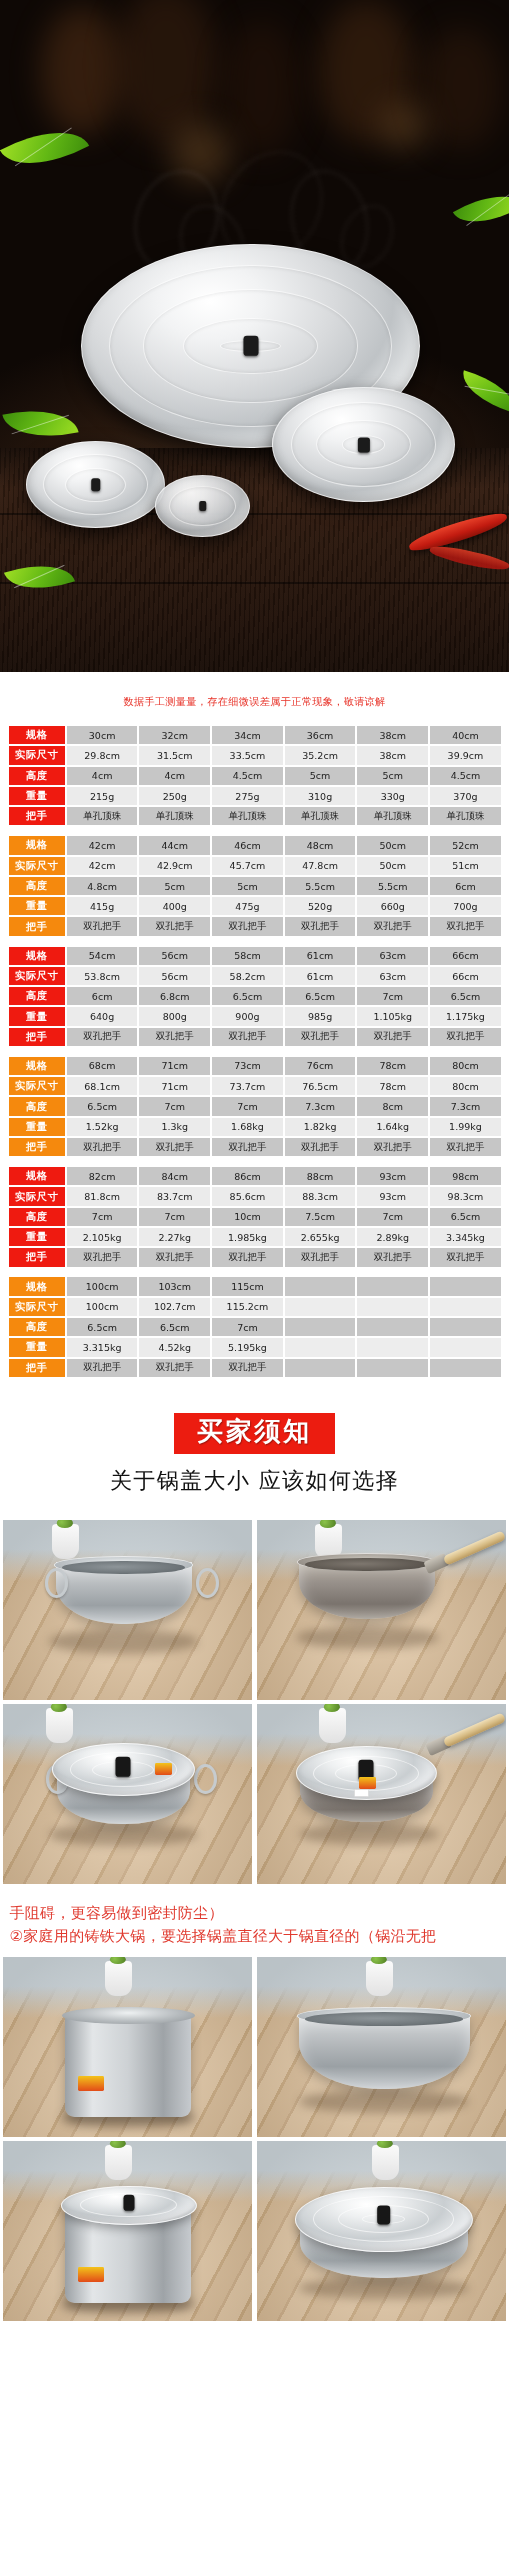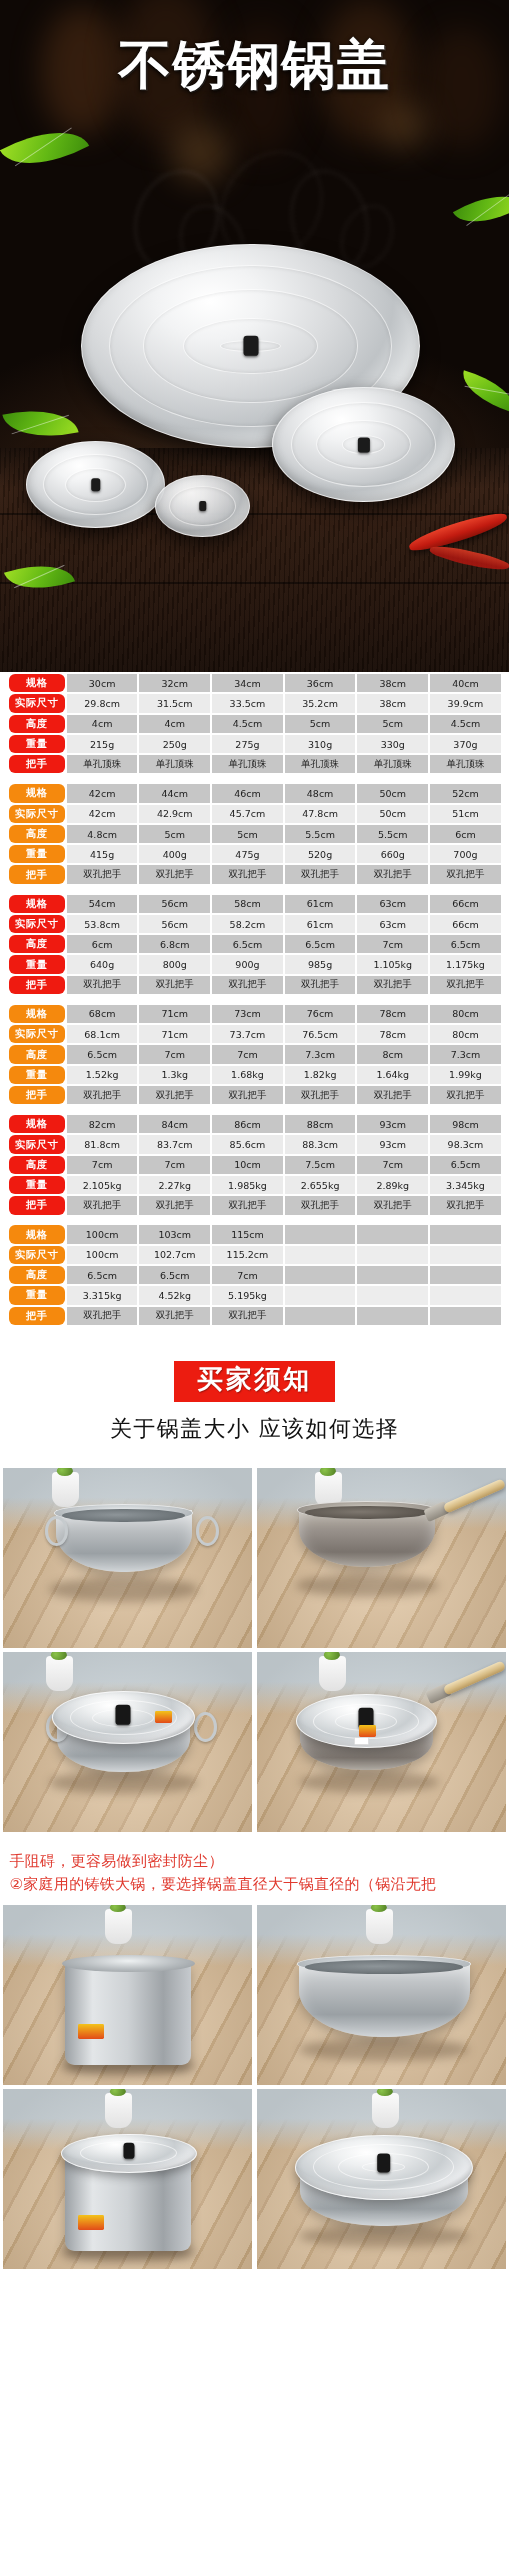--- a/index.html
+++ b/index.html
@@ -109,21 +109,21 @@
 
   
   .spec-section { padding: 0 6.8px 4.1px; background: #fff; }
   .spec-note {
     text-align: center; color: #e8342a; font-size: 10.2px; letter-spacing: 0.3px;
     padding: 23px 0 15px; font-family: "DejaVu Serif", "Liberation Serif", serif;
   }
   .spec-table { width: 496px; margin: 0 auto 6.8px; border-collapse: separate; border-spacing: 2px; table-layout: fixed; }
   .spec-table td { height: 18.3px; text-align: center; font-size: 9.5px; color: #1d1d1d;
                    font-family: "DejaVu Sans", "Liberation Sans", sans-serif; white-space: nowrap; }
-  .spec-table td.hd { width: 56px; color: #fff; font-weight: 700; font-size: 10.2px; letter-spacing: 0.7px; border-radius: 6px; }
+  .spec-table td.hd { width: 56px; color: #fff; font-weight: 700; font-size: 10.2px; letter-spacing: 0.7px; }
   .hd.red    { background: #ef1a10; }
   .hd.orange { background: #f5890d; }
   .cell-dark  { background: #c6c6c6; }
   .cell-light { background: #ebebeb; }
   .cell-empty-dark  { background: #c6c6c6; }
   .cell-empty-light { background: #ededed; }
 
   
   .notice { padding: 23px 0 0; text-align: center; background:#fff; }
   .notice-badge {
@@ -223,21 +223,20 @@
   <section class="hero">
     <div class="bokeh b1"></div>
     <div class="bokeh b2"></div>
     <div class="bokeh b3"></div>
     <div class="bokeh b4"></div>
     <div class="bokeh b5"></div>
     <div class="bokeh b6"></div>
     <div class="bokeh b7"></div>
 
     <div class="hero-title-wrap">
-      <div class="hero-title">不锈钢锅盖</div>
     </div>
 
     <div class="smoke s1"></div>
     <div class="smoke s2"></div>
     <div class="smoke s3"></div>
     <div class="smoke s4"></div>
     <div class="smoke s5"></div>
 
     <div class="wood">
       <div class="woodline" style="top:65px"></div>
@@ -274,20 +273,21 @@
     <div class="lid lid-tiny">
       <div class="ring" style="left:14%;top:16%;right:14%;bottom:16%"></div>
       <div class="knob" style="width:7.5px;height:10.2px;border-radius:2px"></div>
     </div>
 
     <div class="chili"></div>
     <div class="chili2"></div>
   </section>
 
   <section class="spec-section">
+    <div class="spec-note">数据手工测量量，存在细微误差属于正常现象，敬请谅解</div>
     <div id="spec-tables">
         <table class="spec-table">
           <tbody>
             <tr>
               <td class="hd red">规格</td>
               <td class="cell-dark">30cm</td>
               <td class="cell-dark">32cm</td>
               <td class="cell-dark">34cm</td>
               <td class="cell-dark">36cm</td>
               <td class="cell-dark">38cm</td>

